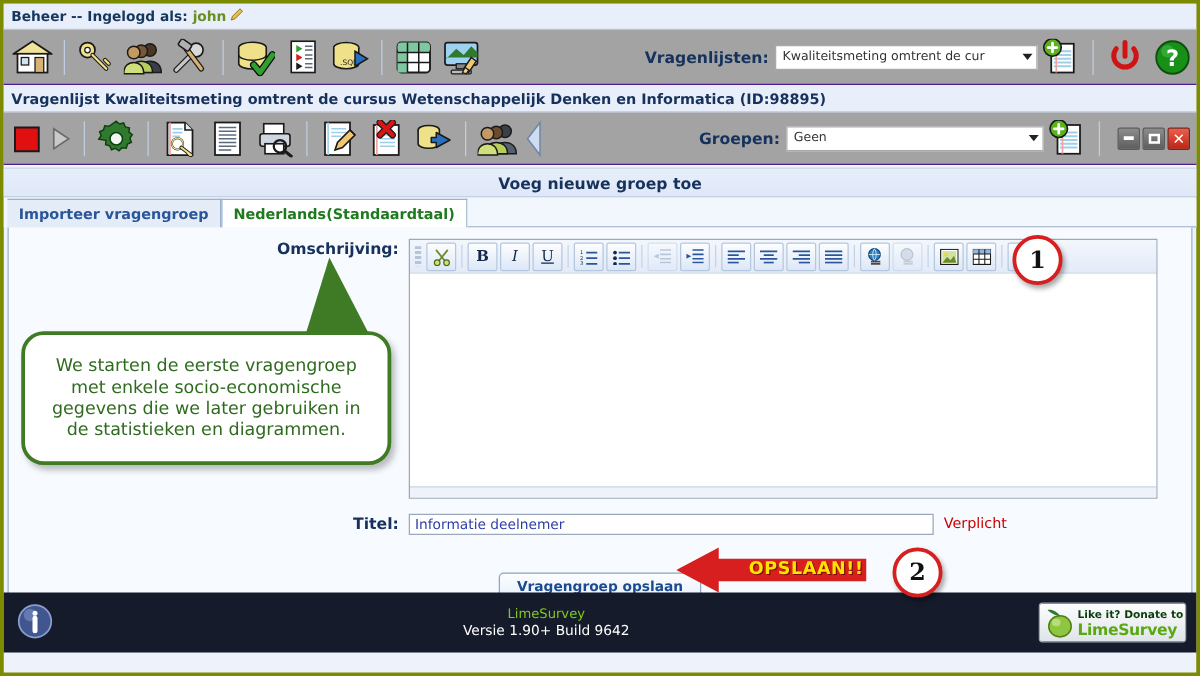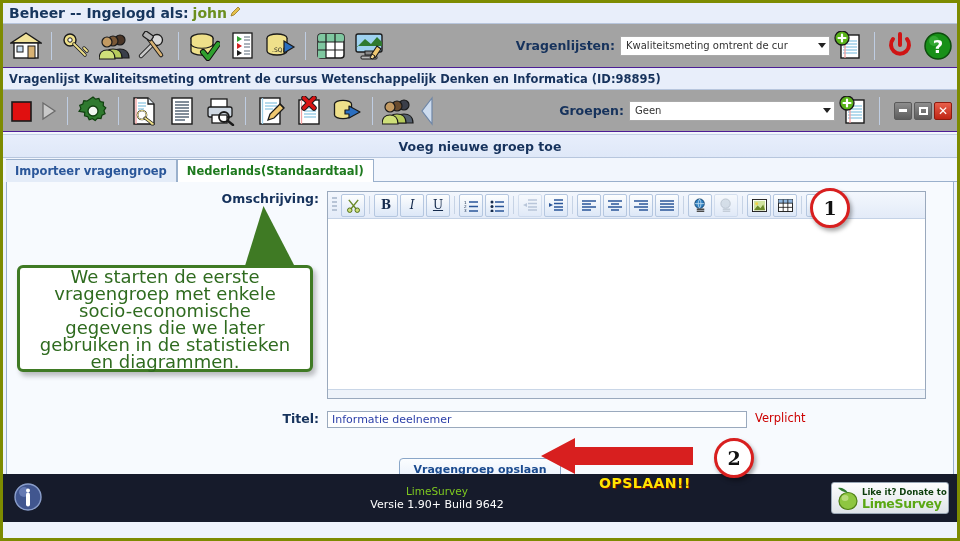--- a/index.html
+++ b/index.html
@@ -14,21 +14,21 @@
     position:absolute;left:0;top:0;width:960px;height:541px;
     background:#eef3fb;
     border:3px solid #7d8b00;
     box-sizing:border-box;
   }
   
   .adminbar{
     height:20px;background:#e8eefa;
     border-bottom:1px solid #b8c6dd;
     display:flex;align-items:center;padding-left:6px;
-    font-weight:bold;font-size:14px;color:#17365d;
+    font-weight:bold;font-size:11px;color:#17365d;
     font-family:"DejaVu Sans",sans-serif;
   }
   .adminbar .user{color:#6b8f1f;margin-left:4px;}
   .pencil-ic{margin-left:3px;color:#c8a02a;font-size:11px;}
   
   .toolbar{
     background:#a3a3a3;
     display:flex;align-items:center;
     border-bottom:1px solid #4c1d95;
     position:relative;
@@ -150,23 +150,23 @@
     background:linear-gradient(#fdfdfd,#dfe4e9);
     display:flex;align-items:center;overflow:hidden;cursor:pointer;
   }
   .donate .dtxt{line-height:11px;}
   .dtop{font-size:8.5px;font-weight:bold;color:#0b3d0b;font-family:"DejaVu Sans",sans-serif;}
   .dbot{font-size:12.5px;font-weight:bold;color:#5aa814;font-family:"DejaVu Sans",sans-serif;letter-spacing:-0.3px;}
   
   .callout{
     position:absolute;left:14px;top:262px;width:296px;height:107px;
     box-sizing:border-box;
-    background:#ffffff;border:3px solid #3f7a24;border-radius:6px;
+    background:#ffffff;border:3px solid #3f7a24;border-radius:18px;
     display:flex;align-items:center;justify-content:center;
-    text-align:center;color:#2f6b1f;font-size:18px;line-height:17px;
+    text-align:center;color:#2f6b1f;font-size:14px;line-height:17px;
     font-family:"DejaVu Sans",sans-serif;
     box-shadow:3px 4px 5px rgba(0,0,0,.25);
     padding:6px 14px;z-index:40;
   }
   .callout-tail{
     position:absolute;left:246px;top:205px;width:0;height:0;z-index:39;
     border-left:10px solid transparent;border-right:44px solid transparent;
     border-bottom:62px solid #3f7a24;
     transform:rotate(8deg);
   }
@@ -627,21 +627,21 @@
   </div>
 
   <div class="marker" style="left:807px;top:185px;">1</div>
   <div class="marker" style="left:711px;top:435px;">2</div>
 
   <div class="arrowbox">
     <svg width="170" height="38" viewBox="0 0 170 38">
       <path d="M0 19 L34 1 L34 10 L152 10 L152 28 L34 28 L34 37 Z" fill="#d81f1f"></path>
     </svg>
   </div>
-  <div class="arrowlabel" style="left:596px;top:444px;margin-top:28px;">OPSLAAN!!</div>
+  <div class="arrowlabel" style="left:596px;top:444px;">OPSLAAN!!</div>
 
   <div class="footer">
     <div class="finfo">
       <svg width="30" height="30" viewBox="0 0 30 30">
         <circle cx="15" cy="15" r="13" fill="#41568f" stroke="#8a9ecb" stroke-width="1.4"></circle>
         <circle cx="11" cy="10" r="5" fill="#7d93cb" opacity=".6"></circle>
         <circle cx="15" cy="8.5" r="2" fill="#fff"></circle>
         <path d="M15 12.5v10" stroke="#fff" stroke-width="4" stroke-linecap="round"></path>
       </svg>
     </div>

